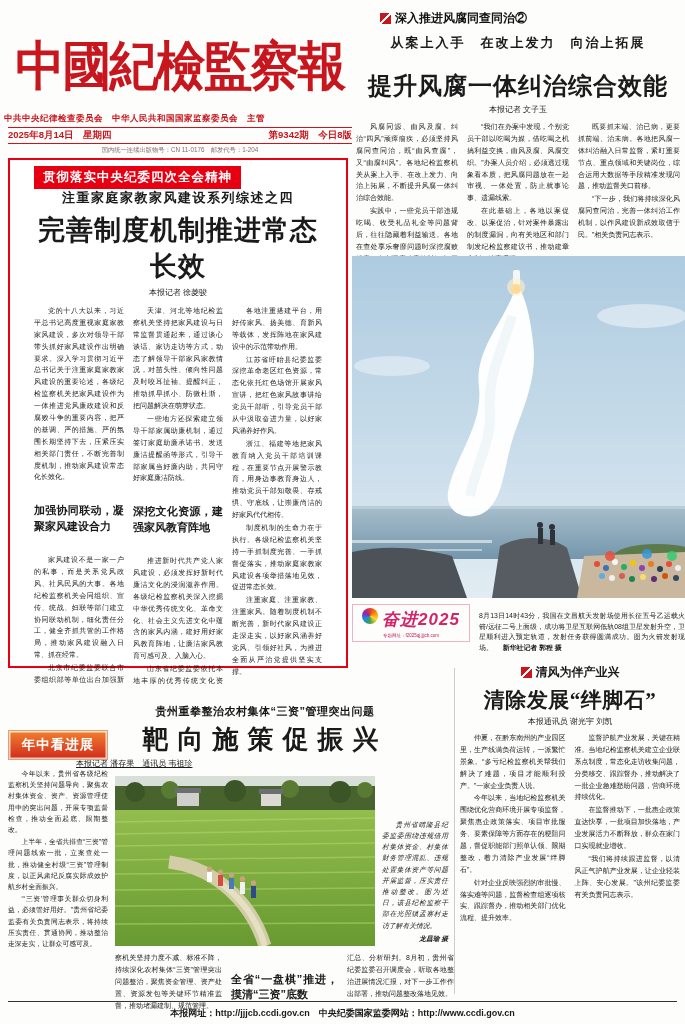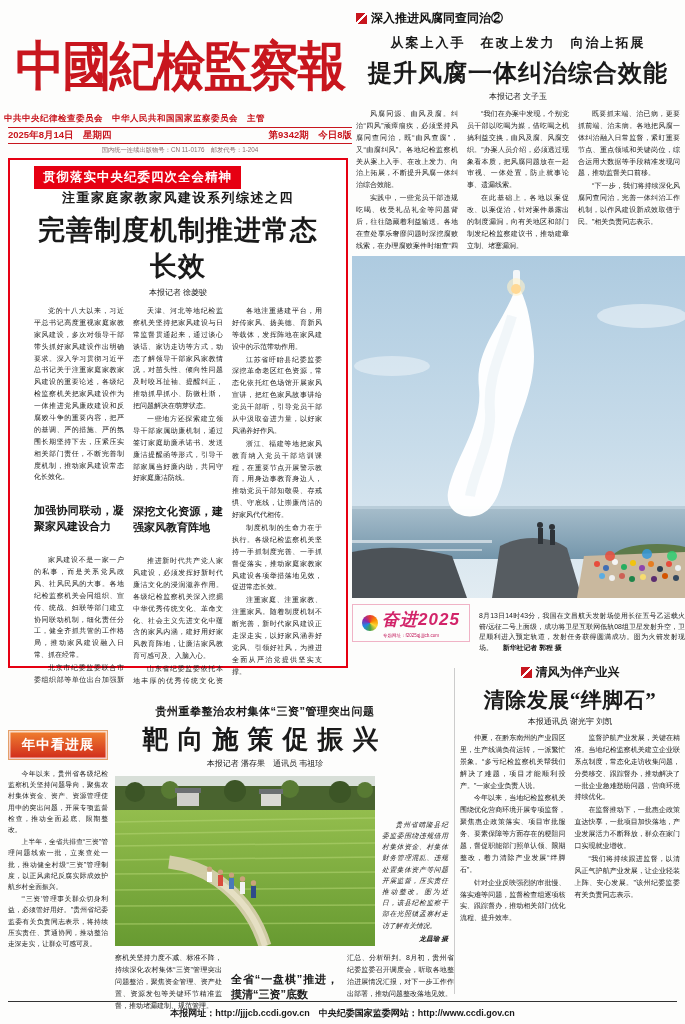--- a/index.html
+++ b/index.html
@@ -23,47 +23,47 @@
   .lead-kicker{text-align:center;font-size:13px;font-weight:bold;letter-spacing:1.5px;margin-top:0;}
   .lead-headline{text-align:center;font-size:27px;font-weight:900;letter-spacing:1px;margin:5px 0 3px;}
   .lead-byline{text-align:center;font-size:8px;color:#222;margin-bottom:7px;}
   .cols{display:flex;gap:9px;overflow:hidden;}
   .cols .col{flex:1;font-size:7px;line-height:1.7;text-align:justify;}
   .cols p{margin:0 0 1px;text-indent:2em;}
   .cols p.sub{font-weight:bold;font-size:11px;text-indent:0;margin:20px 0;line-height:1.4;}
   .lead-cols{height:382px;}
   
   .rtop{position:absolute;left:356px;top:10px;width:324px;}
-  .series-row{display:flex;align-items:center;gap:4px;font-size:12px;font-weight:bold;color:#111;}
+  .series-row{display:flex;align-items:center;gap:4px;font-size:12px;font-weight:bold;color:#111;margin-left:24px;}
   .series-icon{width:11px;height:11px;flex:0 0 11px;
         background:linear-gradient(135deg,#c8161e 44%,#fff 44%,#fff 56%,#c8161e 56%);}
   .r-kicker{text-align:center;font-size:13px;font-weight:bold;letter-spacing:2px;margin-top:7px;}
   .r-headline{text-align:center;font-family:"Liberation Serif",serif;font-weight:900;font-size:24px;
-        letter-spacing:1px;margin:5px 0 2px;}
+        letter-spacing:1px;margin:18px 0 2px;}
   .r-byline{text-align:center;font-size:8px;margin-bottom:6px;}
   .rtop-cols{height:146px;}
   
   .photo1{position:absolute;left:352px;top:256px;width:333px;height:342px;overflow:hidden;background:#c3d8e8;}
   
   .cap-row{position:absolute;left:352px;top:604px;width:333px;display:flex;gap:9px;align-items:flex-start;}
   .badge2025{flex:0 0 108px;border:1px solid #f0b3c6;padding:3px 4px;display:flex;flex-direction:column;align-items:center;}
-  .badge2025-top{display:flex;align-items:flex-end;gap:4px;}
+  .badge2025-top{display:flex;align-items:flex-start;gap:4px;}
   .badge-logo{width:16px;height:16px;border-radius:50%;
         background:conic-gradient(#e53935,#fb8c00,#fdd835,#43a047,#1e88e5,#8e24aa,#e53935);}
   .badge-title{font-size:17px;font-weight:900;font-style:italic;color:#d2256a;letter-spacing:1px;}
   .badge-sub{font-size:4.5px;color:#c2185b;margin-top:2px;}
   .cap-text{flex:1;font-size:6.9px;line-height:1.55;text-align:justify;}
   .cap-text .credit{font-weight:bold;display:inline-block;margin-left:10px;}
   
   .vdiv{position:absolute;width:1px;background:#ccc;}
   
   .mid{position:absolute;left:76px;top:704px;width:378px;}
   .m-kicker{text-align:center;font-size:11px;font-weight:bold;letter-spacing:.5px;}
   .m-headline{text-align:center;font-size:26px;font-weight:900;letter-spacing:9px;margin:3px 0 1px;}
-  .m-byline{text-align:center;font-size:8px;margin-bottom:0;}
+  .m-byline{text-align:left;font-size:8px;margin-bottom:0;text-decoration:underline;}
   .photo2{position:absolute;left:39px;top:72px;width:260px;height:170px;overflow:hidden;background:#86b04a;}
   .vcap{position:absolute;left:306px;top:76px;width:66px;height:164px;font-family:"Liberation Serif",serif;
         font-style:italic;font-size:6.8px;line-height:1.65;text-align:justify;display:flex;flex-direction:column;
         justify-content:flex-end;color:#222;}
   .vcap p{margin:0;text-indent:2em;}
   .vcap .credit-r{text-align:right;text-indent:0;font-weight:bold;margin-top:2px;}
   .m-belowcols{position:absolute;left:39px;top:248px;width:339px;height:76px;}
   
   .rail{position:absolute;left:8px;top:730px;width:100px;}
   .rail-badge{background:linear-gradient(180deg,#f08130,#d02a1b);color:#fff;font-weight:900;font-size:13.5px;

